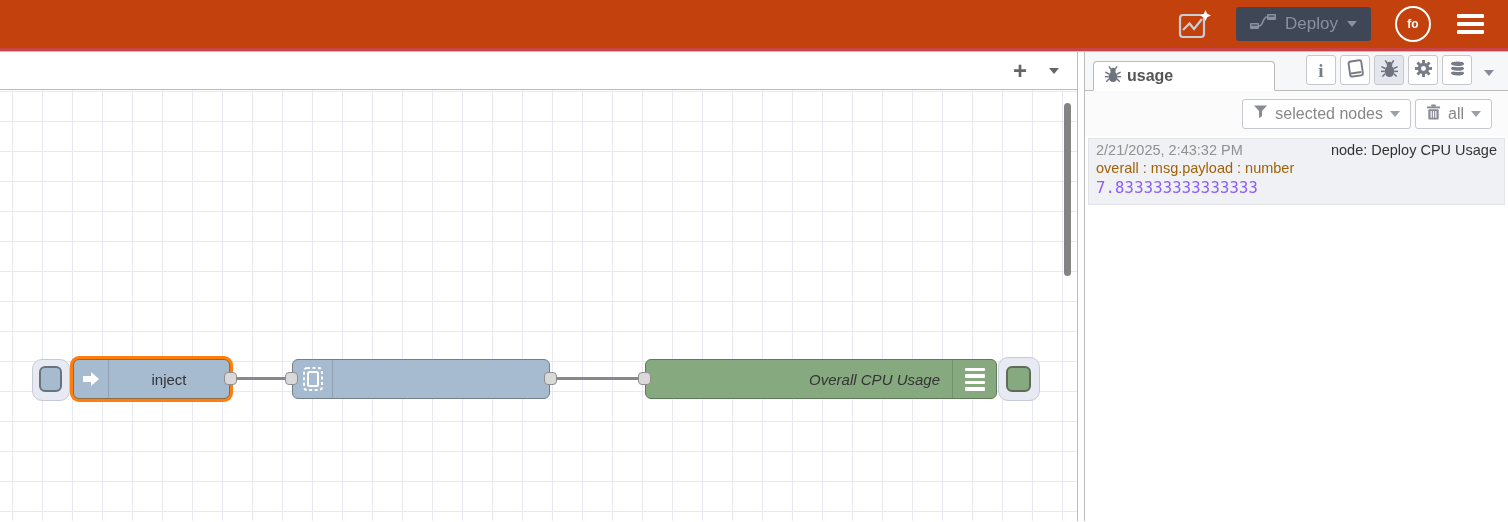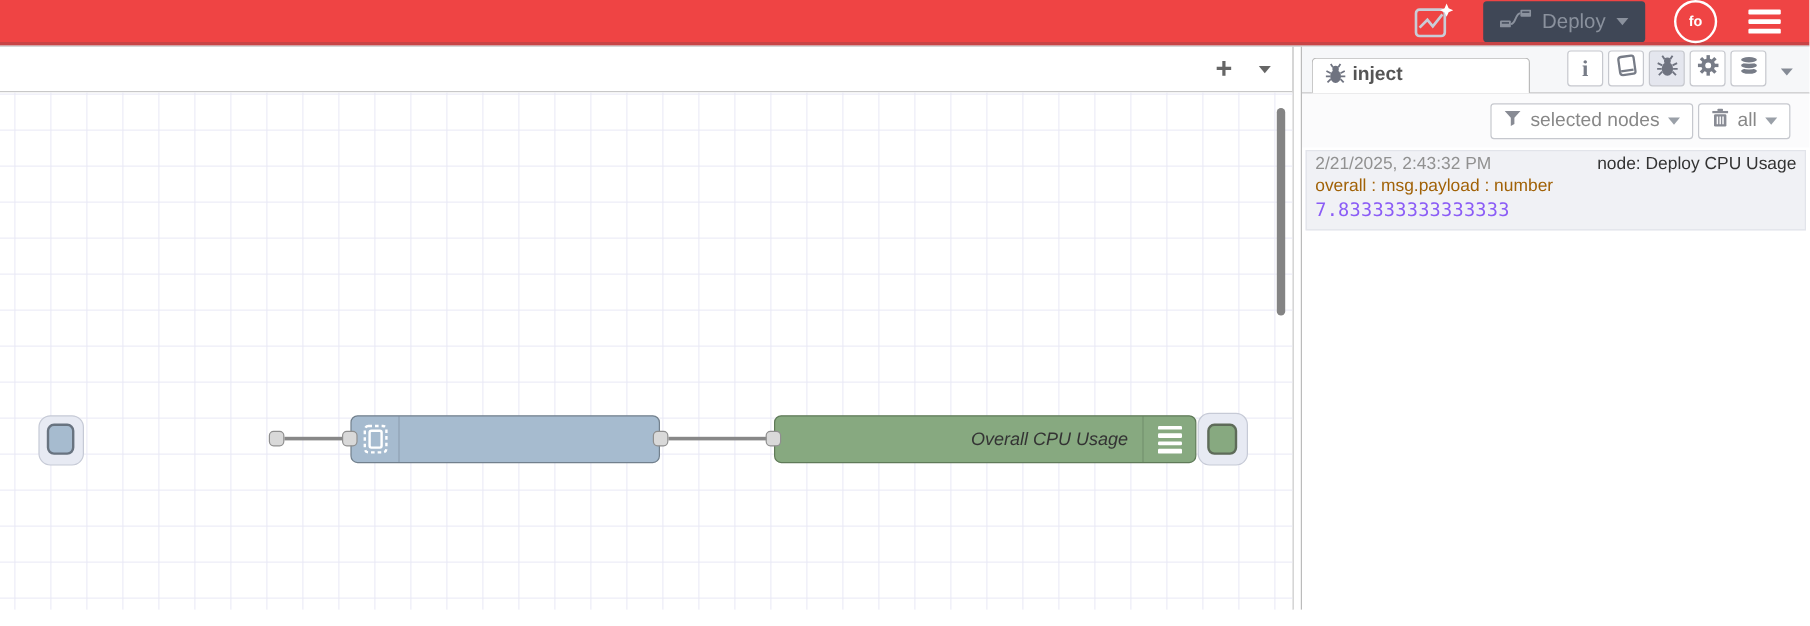--- a/index.html
+++ b/index.html
@@ -4,21 +4,21 @@
 <style>
   * { box-sizing: border-box; }
   html,body { margin:0; padding:0; }
   body {
     width:1508px; height:522px; overflow:hidden;
     font-family:"Liberation Sans", sans-serif;
     background:#fff;
   }
   
   .header {
-    height:35px; background:#ef4444;
+    height:48px; background:#c2410c;
     display:flex; align-items:center; justify-content:flex-end;
     gap:24px; padding-right:22px;text-align:right;
   }
   .hdr-icon { display:flex; align-items:center; }
   .deploy-btn {
     display:flex; align-items:center; gap:9px;
     background:#3f4756; border-radius:3px;
     padding:7px 14px; color:#8a919d; font-size:17px;
     cursor:default; user-select:none;
   }
@@ -178,20 +178,28 @@
       <span class="add-flow">+</span>
       <span class="caret caret-dark"></span>
     </div>
 
     <div class="canvas">
 
       <div class="side-button" style="left:32px; top:269px;">
         <div class="inner" style="left: 6px; top: 6px; width: 23px; height: 26px; background: rgb(166, 187, 207);"></div>
       </div>
 
+      <div class="node selected" style="left: 73px; top: 269px; width: 157px; background: rgb(166, 187, 207);">
+        <div class="node-icon-region">
+          <svg width="20" height="20" viewBox="0 0 20 20">
+            <path d="M2 7 h8 V3 l8 7 -8 7 v-4 H2 z" fill="#fff"></path>
+          </svg>
+        </div>
+        <div class="node-label">inject</div>
+      </div>
 
       <div class="wire" style="left:237px; width:52px;"></div>
 
       <div class="node" style="left: 292px; top: 269px; width: 258px; background: rgb(166, 187, 207);">
         <div class="node-icon-region" style="width:40px;">
           <svg width="24" height="28" viewBox="0 0 24 28">
             <rect x="3" y="3" width="18" height="22" rx="3" fill="none" stroke="#fff" stroke-width="2" stroke-dasharray="3 2.5"></rect>
             <rect x="7" y="7" width="10" height="14" rx="1.5" fill="none" stroke="#fff" stroke-width="2"></rect>
           </svg>
         </div>
@@ -239,21 +247,21 @@
               <path d="M14.5 10 L18.5 8"></path>
                 <path d="M15 13 L19 13"></path>
                 <path d="M14.5 15.5 L17.5 18.5"></path>
               <path d="M7.5 4.5 L5.5 1.5"></path>
                 <path d="M12.5 4.5 L14.5 1.5"></path>
             </g>
             <circle cx="10" cy="6" r="3" fill="#6f7380"></circle>
             <ellipse cx="10" cy="13" rx="5" ry="6" fill="#6f7380"></ellipse>
           </svg>
         </span>
-        <span>inject</span>
+        <span>usage</span>
       </div>
       <div class="tab-spacer"></div>
       <div class="icon-btn-group">
         <div class="icon-btn">
           <span class="info-glyph">i</span>
         </div>
         <div class="icon-btn">
           <span>
             <svg width="19" height="19" viewBox="0 0 20 20">
               <path d="M6 2 h9 a2 2 0 0 1 2 2 v12 a2 2 0 0 1 -2 2 h-9 a2.5 2.5 0 0 1 -2.5-2.5 v-11 A2.5 2.5 0 0 1 6 2 z" fill="none" stroke="#777c87" stroke-width="2" transform="rotate(-8 10 10)"></path>

